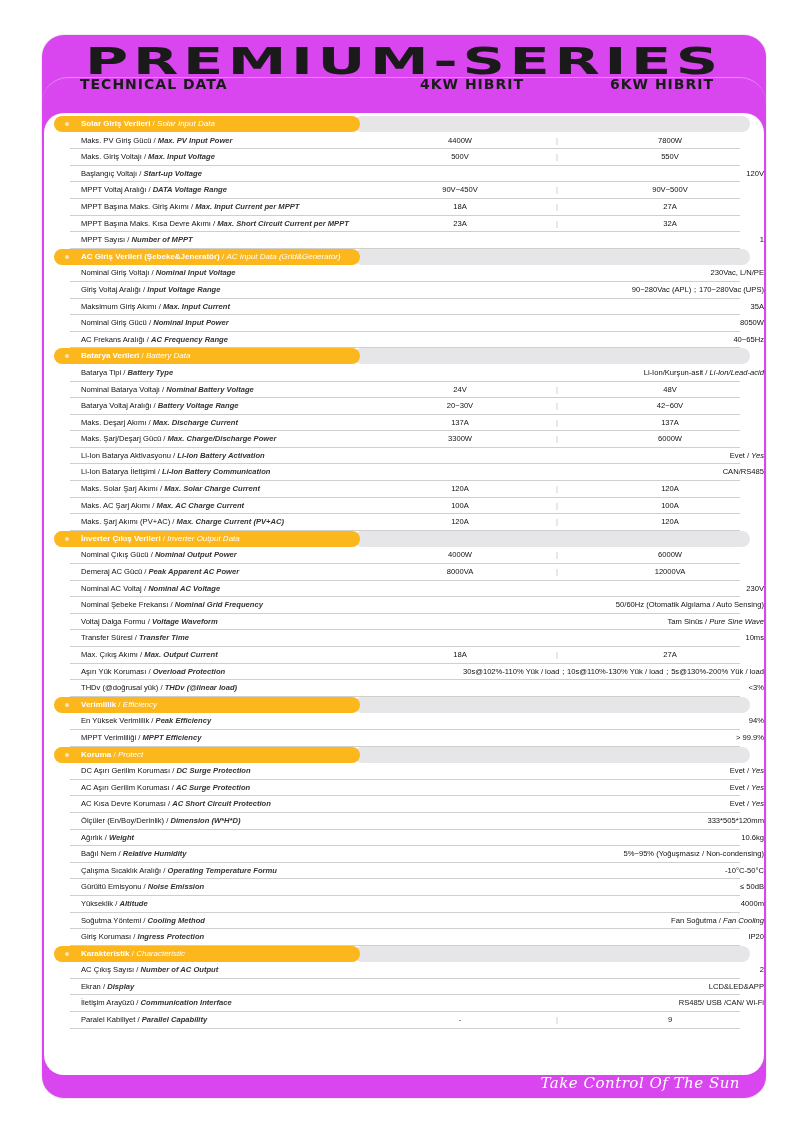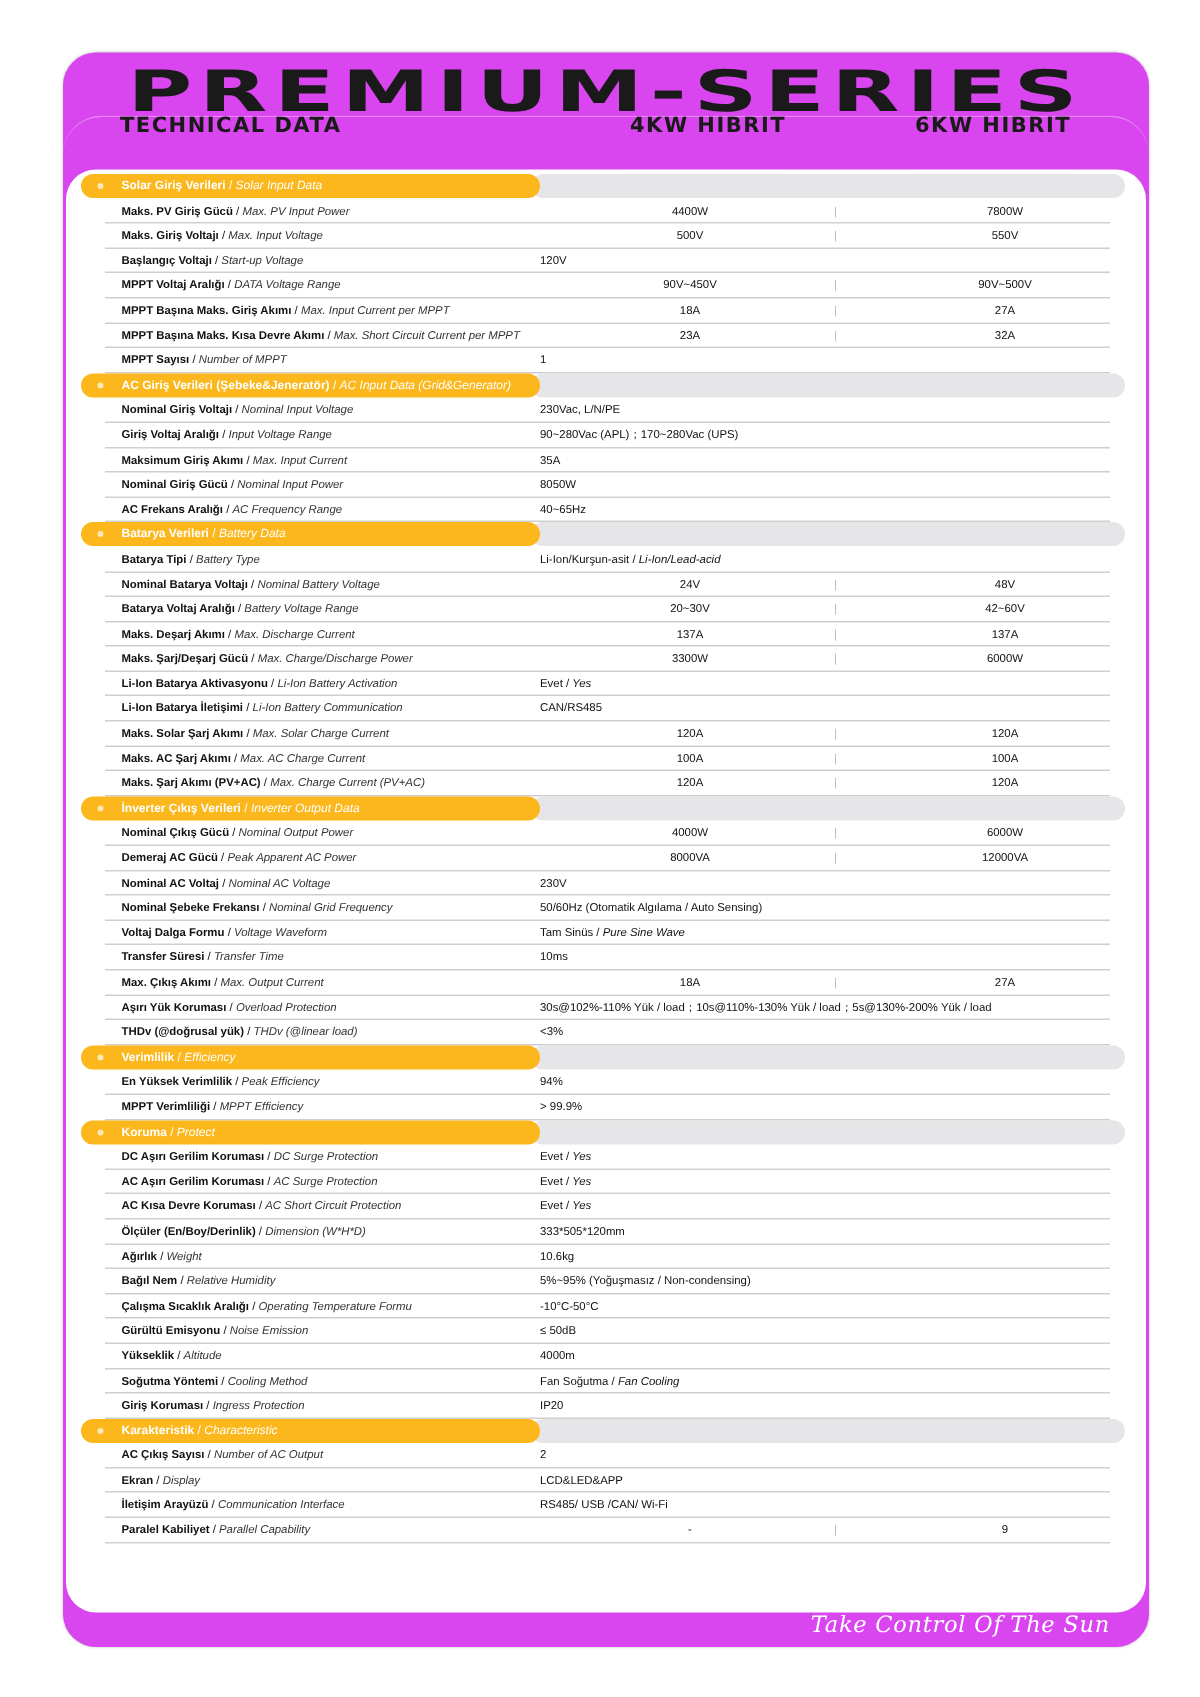--- a/index.html
+++ b/index.html
@@ -13,26 +13,26 @@
   .rows { position:absolute; left:10px; top:3px; width:696px; }
   .sec { position:relative; height:16.6px; margin-bottom:0; }
   .sec .gray { position:absolute; left:300px; right:0; top:0; height:16px; background:#e6e6e8; border-radius:8px; }
   .sec .pill { position:absolute; left:0; width:306px; top:0; height:16px; background:#FBB71B; border-radius:8px; color:#fff; font-size:8px; line-height:16px;text-align:center; }
   .sec .pill .dot { position:absolute; left:11px; top:6px; width:4px; height:4px; border-radius:50%; background:#fde8b8; }
   .sec .pill .lbl { position:absolute; left:27px; }
   .sec .pill b { font-weight:bold; }
   .sec .pill i { font-style:italic; font-weight:normal; }
   .row { position:relative; height:16.6px; line-height:16px; font-size:7.6px; color:#111; border-bottom:1px solid #cfcfcf; margin-left:16px; margin-right:10px; box-sizing:border-box; }
   .row .name { position:absolute; left:11px; white-space:nowrap; }
-  .row .name b { font-weight:bold; }
-  .row .name i { font-style:italic; color:#333; }
+  .row .name b { font-weight:normal; }
+  .row .name i { font-style:italic; color:#333;font-weight:bold; }
   .row .v1 { position:absolute; left:330px; width:120px; text-align:center; }
   .row .sep { position:absolute; left:486px; color:#bbb; }
   .row .v2 { position:absolute; left:540px; width:120px; text-align:center; }
-  .row .vall { position:absolute; left:290px; width:404px; text-align:left; white-space:nowrap; }
+  .row .vall { position:absolute; left:290px; width:404px; text-align:right; white-space:nowrap; }
   .row .vall i { font-style:italic; }
 </style>
 </head>
 <body>
 
 <div class="card">
   <div class="title">PREMIUM-SERIES</div>
   <div class="subband"></div>
   <div class="colhead" style="left:38px;">TECHNICAL DATA</div>
   <div class="colhead" style="left:378px;">4KW HIBRIT</div>

